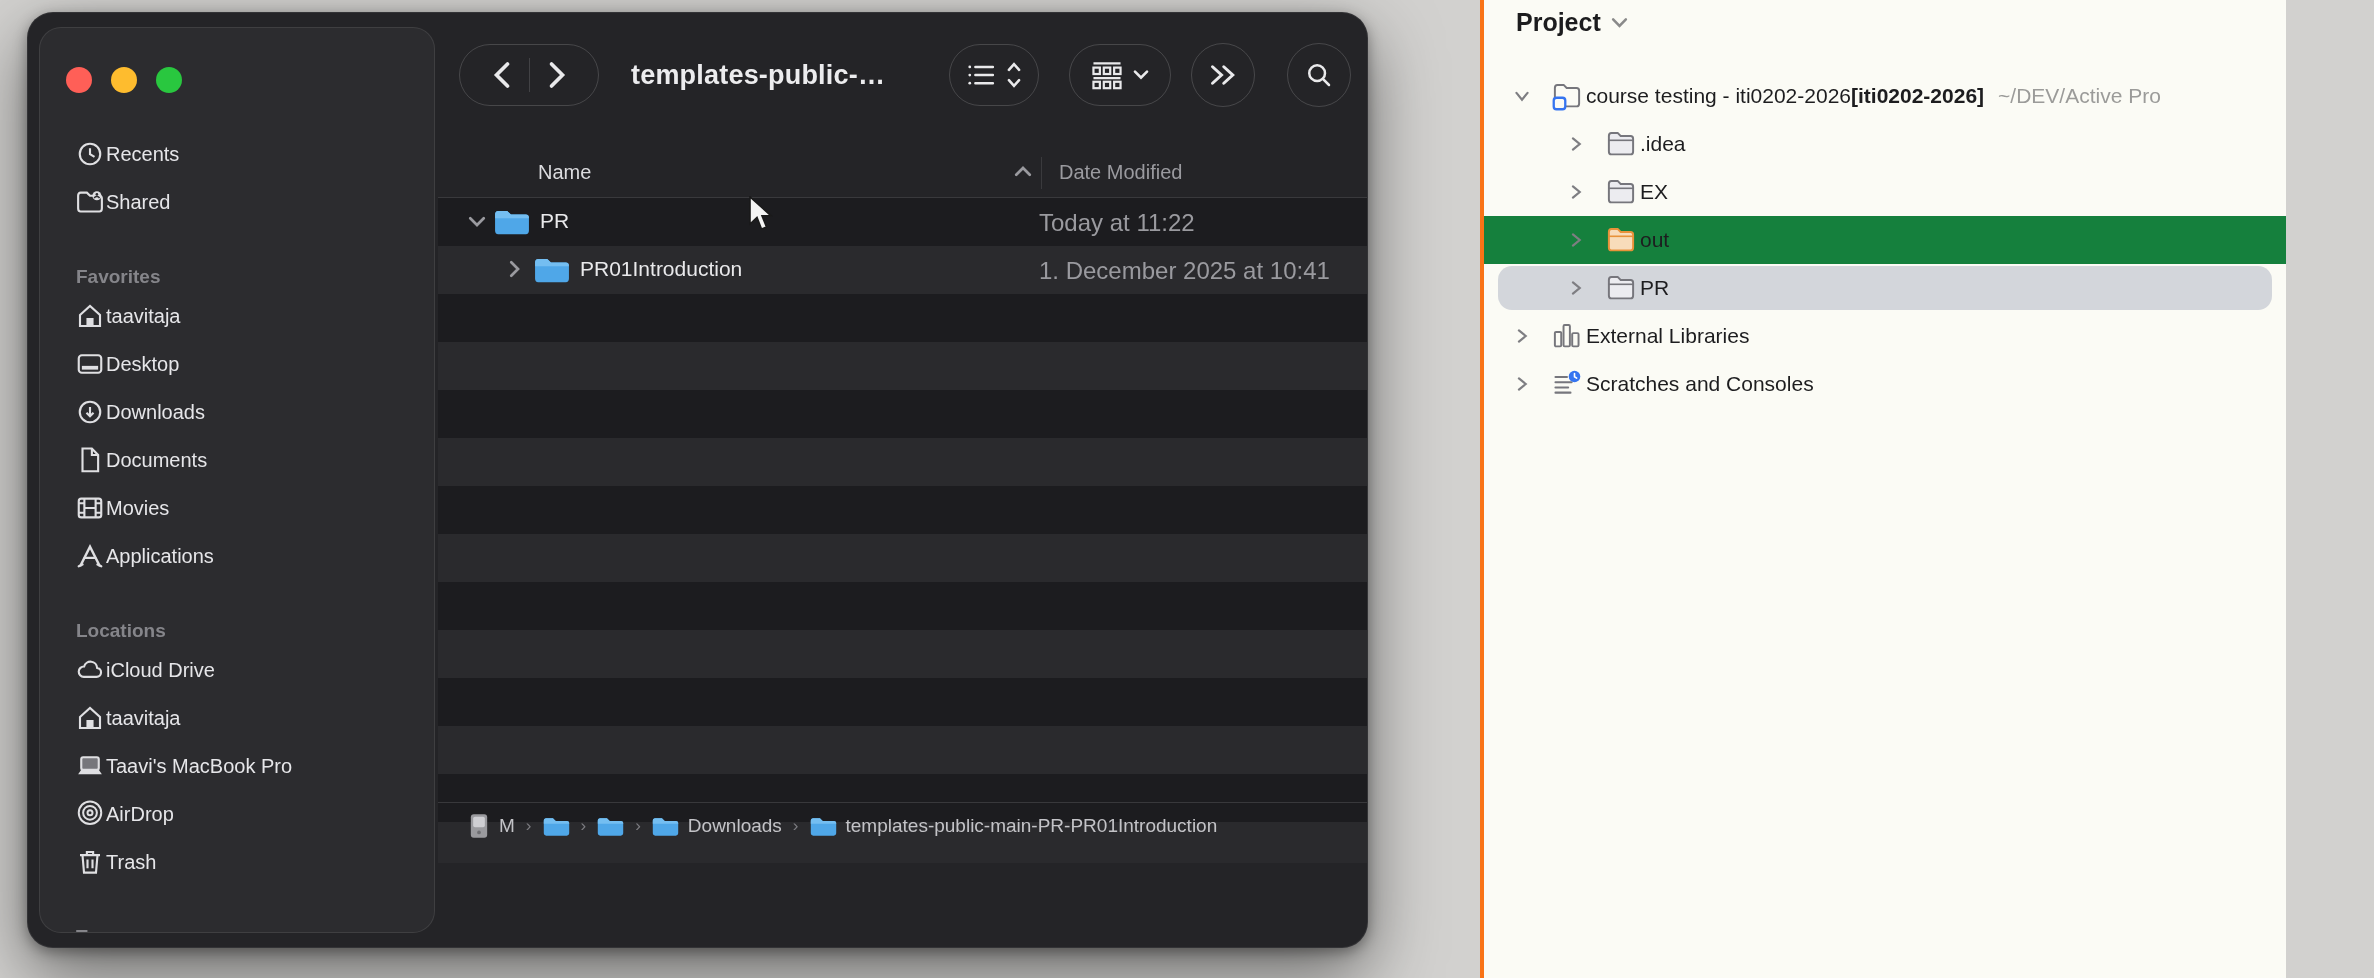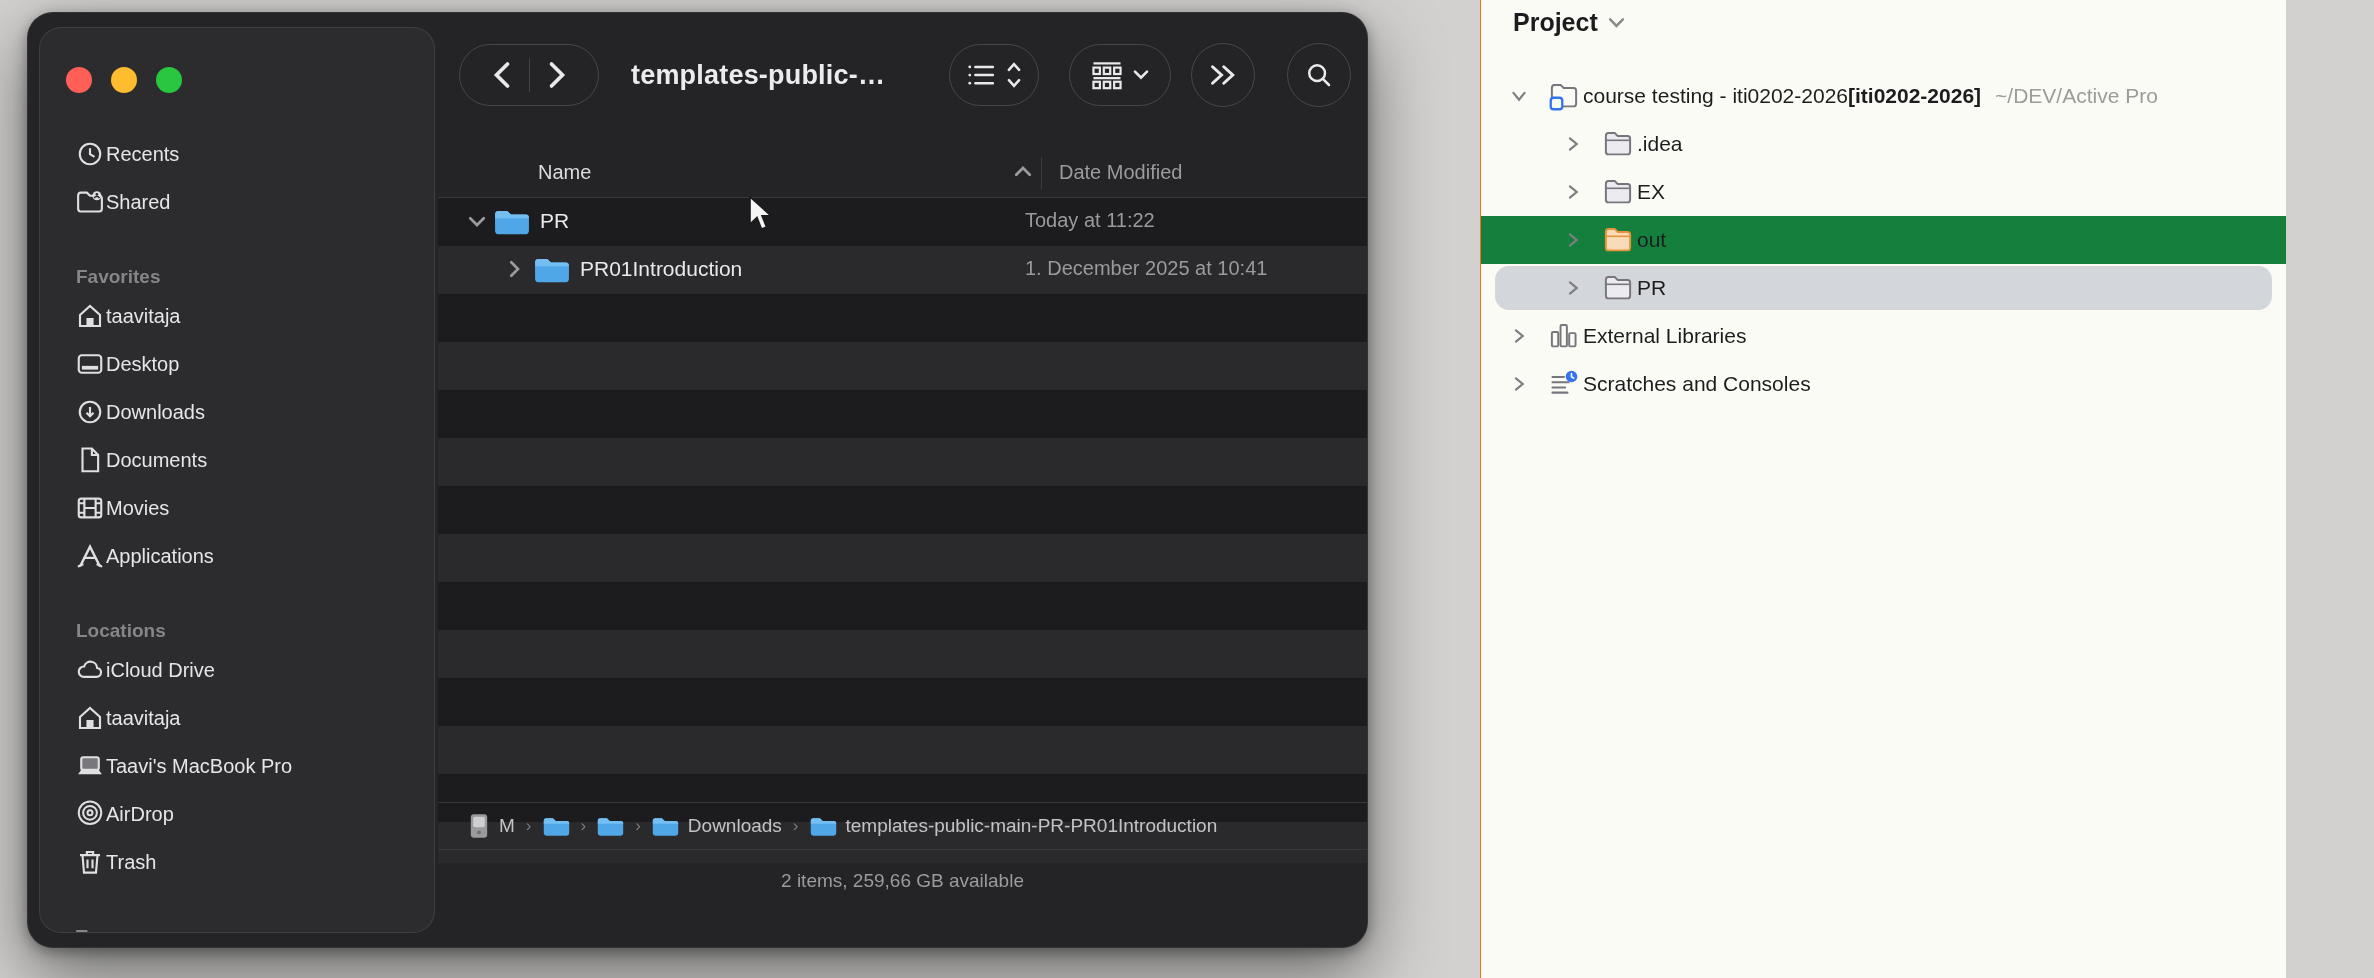--- a/index.html
+++ b/index.html
@@ -44,31 +44,31 @@
   .list-header .hdiv{position:absolute;left:603px;top:8px;width:1px;height:32px;background:#3a3a3d;}
   .list-header .hdate{position:absolute;left:621px;top:12px;}
   .hline{position:absolute;left:0;right:0;top:184px;height:1px;background:#39393c;}
 
   .rows{position:absolute;left:0;right:0;top:185px;height:665px;
         background:repeating-linear-gradient(to bottom,#1c1c1f 0 48px,#2a2a2d 48px 96px);}
   .frow{position:absolute;left:0;right:0;height:48px;color:#e9e9eb;font-size:21px;}
   .frow .fchev{position:absolute;top:17px;color:#9a9a9f;}
   .frow .ffolder{position:absolute;top:10px;width:36px;height:28px;}
   .frow .fname{position:absolute;top:11px;}
-  .frow .fdate{position:absolute;left:587px;top:11px;color:#9a9a9f;font-size:20px;}
+  .frow .fdate{position:absolute;left:601px;top:11px;color:#9a9a9f;font-size:24px;}
 
   .pathbar{position:absolute;left:0;right:0;bottom:98px;height:47px;border-top:1px solid #38383b;
            display:flex;align-items:center;padding-left:30px;gap:9px;color:#c3c3c7;font-size:19px;white-space:nowrap;overflow:hidden;}
   .pathbar .psep{color:#7c7c81;font-size:17px;margin:0 2px;}
   .pfolder{width:27px;height:21px;}
   .statusbar{position:absolute;left:0;right:0;bottom:0;height:98px;border-top:1px solid #38383b;
              display:flex;justify-content:center;color:#9a9a9f;font-size:19px;padding-top:20px;}
 
   
-  .ide{position:absolute;left:1480px;top:0;width:806px;height:978px;background:#fbfbf5;border-left:1px solid #f97316;}
+  .ide{position:absolute;left:1480px;top:0;width:806px;height:978px;background:#fbfbf5;border-left:4px solid #f97316;}
   .ide-header{position:absolute;left:32px;top:8px;display:flex;align-items:center;gap:10px;
               font-size:25px;font-weight:700;color:#1c1c1e;}
   .tree{position:absolute;left:0;right:0;top:72px;}
   .trow{position:relative;height:48px;display:flex;align-items:center;font-size:21px;color:#1d1d1f;white-space:nowrap;overflow:hidden;}
   .trow.lvl0{padding-left:26px;} .trow.lvl1{padding-left:80px;}
   .trow.cream{background:#15803d;}
   .selbg{position:absolute;left:14px;right:14px;top:2px;bottom:2px;background:#d3d6db;border-radius:14px;}
   .tchev{width:24px;height:24px;display:flex;align-items:center;justify-content:center;color:#7e7e82;flex:0 0 24px;z-index:1;}
   .ticon{width:30px;height:30px;margin-left:18px;display:flex;align-items:center;justify-content:center;z-index:1;}
   .tlabel{margin-left:4px;z-index:1;}
@@ -385,23 +385,20 @@
         <span class="psep">›</span>
         <span class="pfolder">
           <svg viewBox="0 0 34 26" width="27" height="21">
               <path d="M1 6c0-2.2 1-3.5 3-3.5h8.5L16 6h14c2 0 3 1.2 3 3.3V21c0 2.2-1 3.5-3 3.5H4c-2 0-3-1.3-3-3.5z" fill="#4fa7e8"></path>
               <path d="M1 9.5h32V9c0-2-1-3-3-3H16l-3.5-3.5H4C2 2.5 1 3.8 1 6z" fill="#74bef1"></path>
             </svg>
         </span>
         <span>templates-public-main-PR-PR01Introduction</span>
       </div>
 
-      <div class="statusbar">
-        <span>2 items, 259,66 GB available</span>
-      </div>
     </div>
   </div>
 
   <div class="cursor">
     <svg width="26" height="36" viewBox="0 0 26 36">
         <path d="M2 1 L2 28 L9 21.5 L13.5 33 L18.5 31 L14 19.8 L23 19.8 Z" fill="#f4f4f4" stroke="#1a1a1a" stroke-width="1.6"></path>
       </svg>
   </div>
 
   <aside class="ide">

